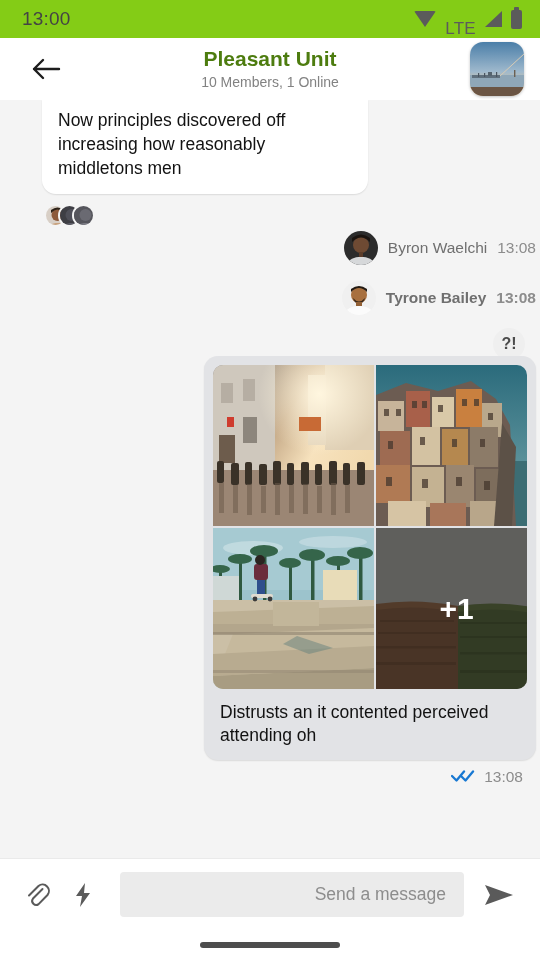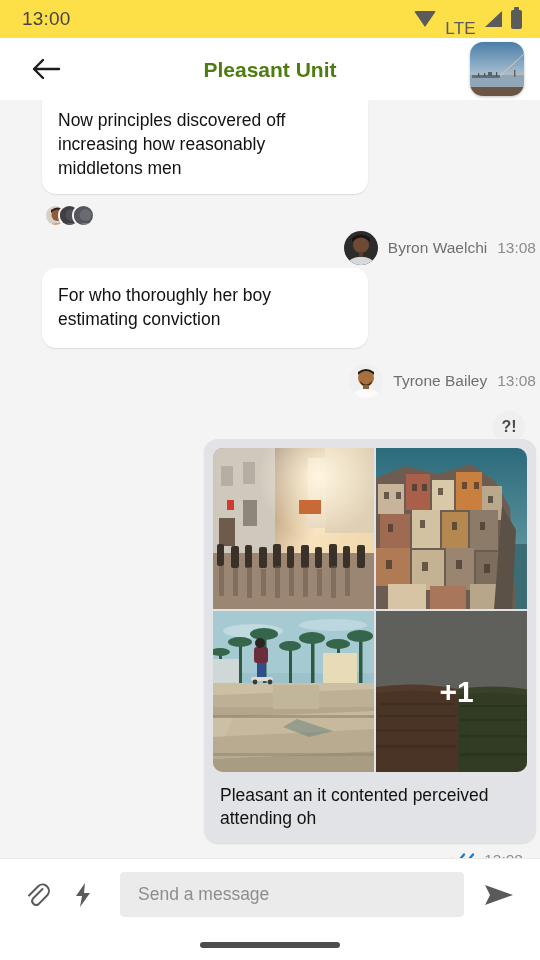--- a/index.html
+++ b/index.html
@@ -12,21 +12,21 @@
   #app {
     position: relative;
     width: 540px; height: 960px;
     display: flex; flex-direction: column;
     background: #f4f4f4;
   }
 
   
   .statusbar {
     height: 38px; flex: 0 0 38px;
-    background: #fde047;
+    background: #84cc16;
     display: flex; align-items: center;
     padding: 0 18px 0 22px;
     color: #4a4a4a;
   }
   .status-time { font-size: 19px; color: #444; letter-spacing: .2px; }
   .status-right { margin-left: auto; display: flex; align-items: center; gap: 9px; }
   .ico-wifi {
     width: 0; height: 0;
     border-left: 11px solid transparent;
     border-right: 11px solid transparent;
@@ -180,21 +180,21 @@
   .comp-icon {
     width: 42px; height: 42px; flex: 0 0 42px;
     display: flex; align-items: center; justify-content: center;
     cursor: pointer;
   }
   .msg-input {
     flex: 1 1 auto; height: 45px;
     background: #ebebeb; border: none; border-radius: 4px;
     margin: 0 10px 0 12px; padding: 0 18px;
     font-family: "Liberation Sans", sans-serif;
-    font-size: 17.5px; color: #701a75;
+    font-size: 17.5px; color: #701a75; text-align: right;
   }
   .msg-input::placeholder { color: #8d8d8d; }
   .send-btn {
     width: 42px; height: 42px; flex: 0 0 42px;
     display: flex; align-items: center; justify-content: center; cursor: pointer;
   }
 
   
   .navbar {
     flex: 0 0 30px; height: 30px; background: #ffffff;
@@ -219,20 +219,21 @@
 
   <div class="header">
     <div class="back-btn">
       <svg width="30" height="24" viewBox="0 0 30 24">
         <path d="M12 3 L3 12 L12 21 M3 12 L28 12" fill="none" stroke="#1d1d1d" stroke-width="2.4" stroke-linecap="round" stroke-linejoin="round"></path>
       </svg>
     </div>
 
     <div class="header-titles">
       <div class="header-title">Pleasant Unit</div>
+      <div class="header-sub">10 Members, 1 Online</div>
     </div>
 
     <div class="header-avatar">
       <svg viewBox="0 0 54 54" width="54" height="54">
         <defs>
           <linearGradient id="hsky" x1="0" y1="0" x2="0" y2="1">
             <stop offset="0" stop-color="#4a7ea8"></stop>
               <stop offset="55%" stop-color="#9fb9cd"></stop>
             <stop offset="80%" stop-color="#e0c49a"></stop>
               <stop offset="100%" stop-color="#f2d8ae"></stop>
@@ -294,27 +295,22 @@
           <path d="M3 34 C5 23 29 23 31 34Z" fill="#d6d8da"></path>
           <circle cx="17" cy="14" r="8" fill="#6e4a33"></circle>
           <path d="M8 11 Q17 2 26 11 L26 7 Q17 0 8 7Z" fill="#1b1410"></path>
           <rect x="15" y="21" width="4" height="5" fill="#5c3d2a"></rect>
         </svg>
       </span>
       <span class="sender-name">Byron Waelchi</span>
       <span class="sender-time">13:08</span>
     </div>
 
-    <div class="msg-row" style="margin-left:38px;">
-      <div class="bubble-in" style="width:326px;padding:15px 16px 17px 16px;">
-        <span>For who thoroughly her boy estimating conviction</span>
-      </div>
-    </div>
-
-    <div class="sender-line" style="margin-top:16px;">
+
+    <div class="sender-line" style="margin-top:16px;font-weight:bold;">
       <span class="sender-av">
         <svg viewBox="0 0 34 34" width="34" height="34">
           <rect width="34" height="34" fill="#f0f0f0"></rect>
           <path d="M2 34 C4 22 30 22 32 34Z" fill="#fbfbfb"></path>
           <circle cx="17" cy="14" r="8" fill="#a8703f"></circle>
           <path d="M9 11 Q17 3 25 11 L25 8 Q17 2 9 8Z" fill="#231a12"></path>
           <path d="M11 17 Q17 24 23 17 Q22 22 17 23 Q12 22 11 17Z" fill="#3a2a1c"></path>
           <rect x="14" y="21" width="6" height="4" fill="#915f34"></rect>
         </svg>
       </span>
@@ -499,21 +495,21 @@
                   <rect x="84" y="108" width="77" height="2"></rect>
                 <rect x="84" y="124" width="77" height="2.5"></rect>
                   <rect x="84" y="142" width="77" height="3"></rect>
               </g>
             </svg>
             <div class="ph-more-overlay">+1</div>
           </div>
 
         </div>
 
-        <div class="photo-caption">Pleasant an it contented perceived attending oh</div>
+        <div class="photo-caption">Distrusts an it contented perceived attending oh</div>
       </div>
 
       <div class="meta-line">
         <span class="ticks">
           <svg width="24" height="14" viewBox="0 0 24 14">
             <path d="M1 8 L5.5 12.5 L13 3.5" fill="none" stroke="#1878d2" stroke-width="2.3" stroke-linecap="round" stroke-linejoin="round"></path>
             <path d="M10 8 L14.5 12.5 L22 3.5" fill="none" stroke="#1878d2" stroke-width="2.3" stroke-linecap="round" stroke-linejoin="round"></path>
           </svg>
         </span>
         <span class="meta-time">13:08</span>

